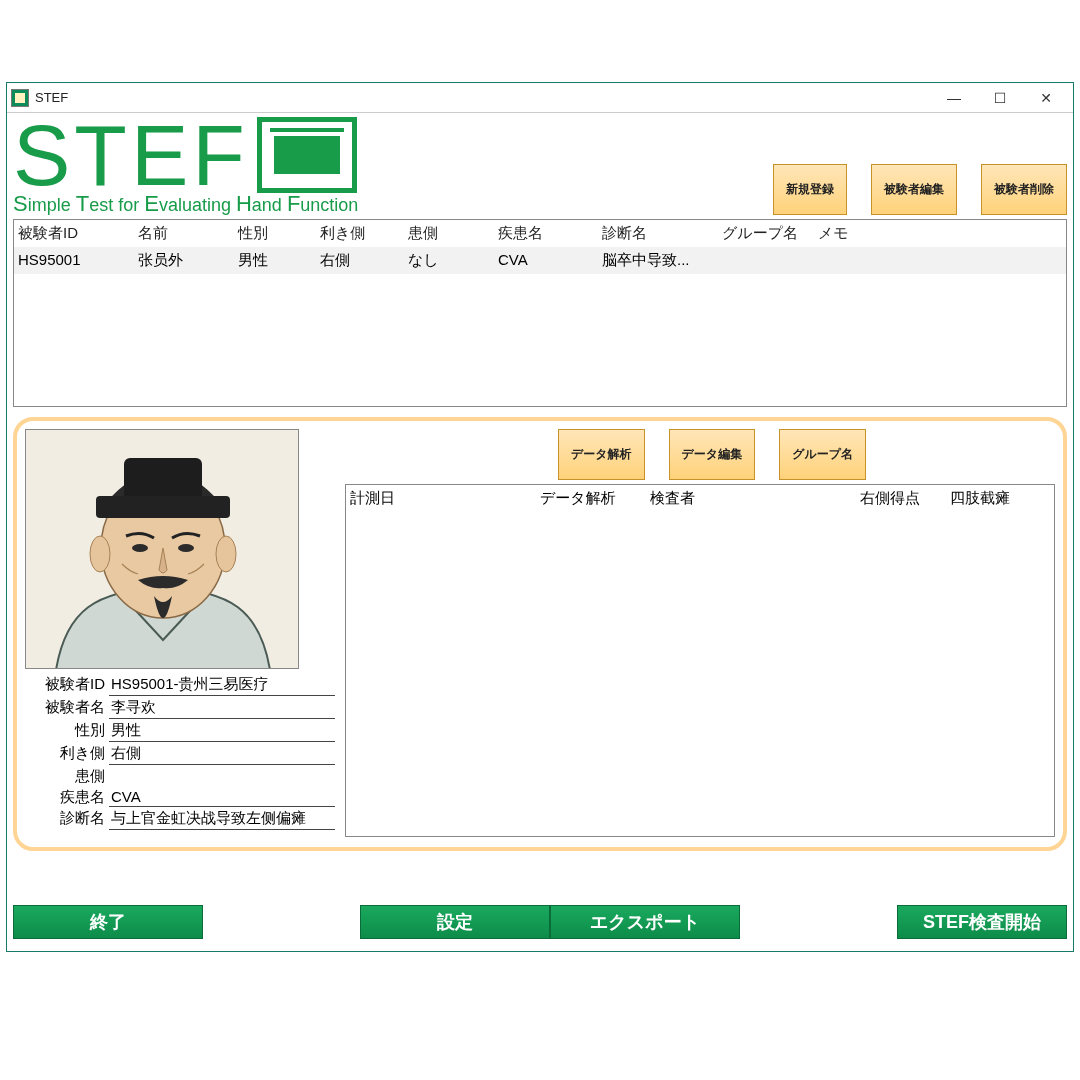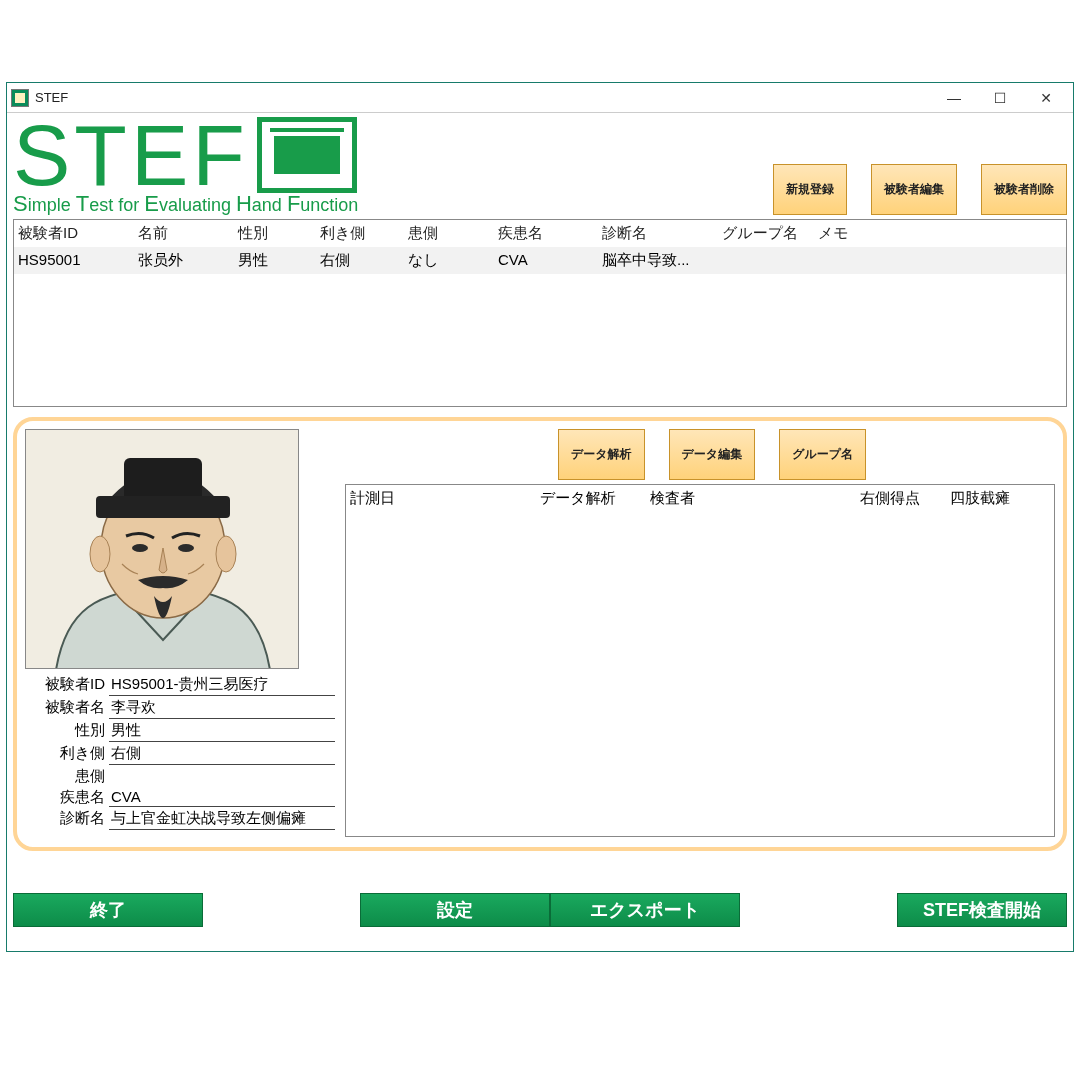--- a/index.html
+++ b/index.html
@@ -148,21 +148,21 @@
   }
   .mtbl-head {
     display:grid;
     grid-template-columns: 190px 110px 210px 90px 90px;
     font-size:15px;
   }
   .mtbl-head > div { padding:4px; }
 
   .footer-bar {
     position:absolute;
-    left:6px; right:6px; bottom:24px;
+    left:6px; right:6px; bottom:12px;
     display:flex; gap:0;
   }
   .btn-green {
     background: linear-gradient(#1aa95e, #0d8c49);
     border: 1px solid #0a6c38;
     color:#fff;
     font-weight:bold;
     font-size:18px;
     padding: 4px 0;
     text-align:center;

